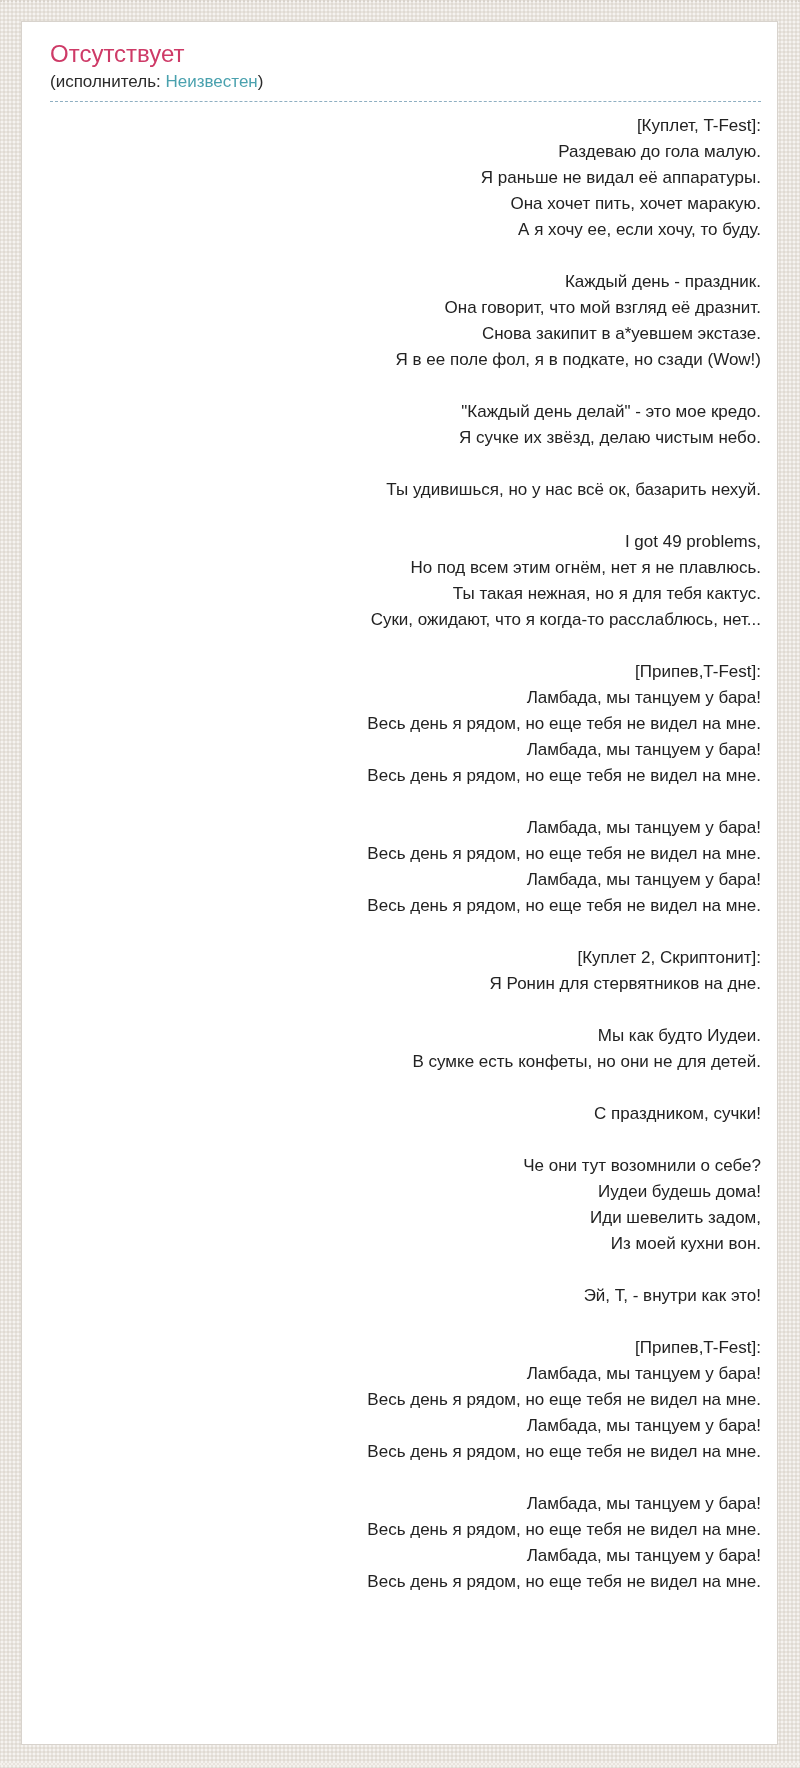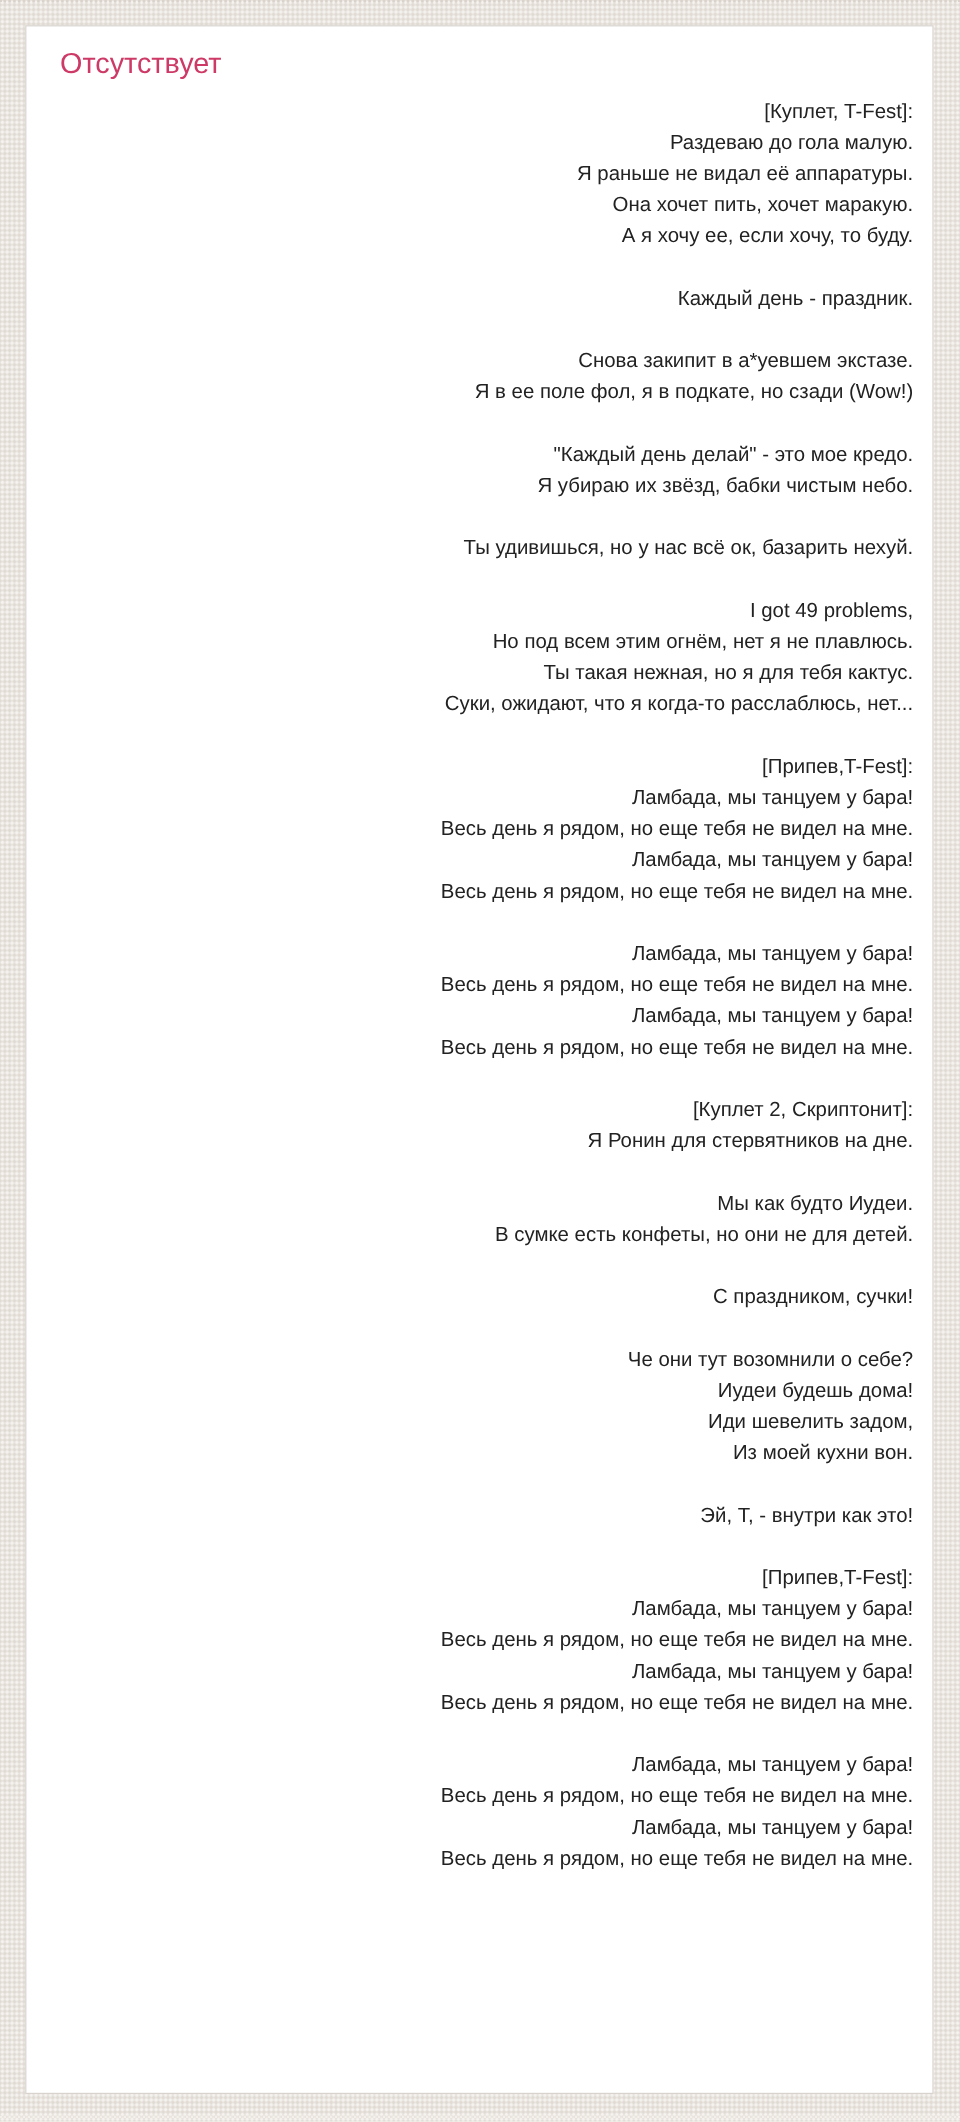--- a/index.html
+++ b/index.html
@@ -74,25 +74,28 @@
 <body>
 
 <div class="texture-line-top"></div>
 <div class="texture-line-bottom"></div>
 
 <div class="card">
   <div class="card-inner">
 
     <h1 class="song-title">Отсутствует</h1>
 
+    <div class="artist-line">
+      <span>(исполнитель: </span><a class="artist-link">Неизвестен</a><span>)</span>
+    </div>
 
     <div class="lyrics">
         <p class="stanza"><span>[Куплет, T-Fest]:</span><br><span>Раздеваю до гола малую.</span><br><span>Я раньше не видал её аппаратуры.</span><br><span>Она хочет пить, хочет маракую.</span><br><span>А я хочу ее, если хочу, то буду.</span></p>
-        <p class="stanza"><span>Каждый день - праздник.</span><br><br><span>Снова закипит в а*уевшем экстазе.</span><br><span>Я в ее поле фол, я в подкате, но сзади (Wow!)</span></p>
-        <p class="stanza"><span>"Каждый день делай" - это мое кредо.</span><br><span>Я убираю их звёзд, бабки чистым небо.</span><br><br><span>Ты удивишься, но у нас всё ок, базарить нехуй.</span></p>
+        <p class="stanza"><span>Каждый день - праздник.</span><br><span>Она говорит, что мой взгляд её дразнит.</span><br><span>Снова закипит в а*уевшем экстазе.</span><br><span>Я в ее поле фол, я в подкате, но сзади (Wow!)</span></p>
+        <p class="stanza"><span>"Каждый день делай" - это мое кредо.</span><br><span>Я сучке их звёзд, делаю чистым небо.</span><br><br><span>Ты удивишься, но у нас всё ок, базарить нехуй.</span></p>
         <p class="stanza"><span>I got 49 problems,</span><br><span>Но под всем этим огнём, нет я не плавлюсь.</span><br><span>Ты такая нежная, но я для тебя кактус.</span><br><span>Суки, ожидают, что я когда-то расслаблюсь, нет...</span></p>
         <p class="stanza"><span>[Припев,T-Fest]:</span><br><span>Ламбада, мы танцуем у бара!</span><br><span>Весь день я рядом, но еще тебя не видел на мне.</span><br><span>Ламбада, мы танцуем у бара!</span><br><span>Весь день я рядом, но еще тебя не видел на мне.</span></p>
         <p class="stanza"><span>Ламбада, мы танцуем у бара!</span><br><span>Весь день я рядом, но еще тебя не видел на мне.</span><br><span>Ламбада, мы танцуем у бара!</span><br><span>Весь день я рядом, но еще тебя не видел на мне.</span></p>
         <p class="stanza"><span>[Куплет 2, Скриптонит]:</span><br><span>Я Ронин для стервятников на дне.</span><br><br><span>Мы как будто Иудеи.</span><br><span>В сумке есть конфеты, но они не для детей.</span></p>
         <p class="stanza"><span>С праздником, сучки!</span></p>
         <p class="stanza"><span>Че они тут возомнили о себе?</span><br><span>Иудеи будешь дома!</span><br><span>Иди шевелить задом,</span><br><span>Из моей кухни вон.</span></p>
         <p class="stanza"><span>Эй, Т, - внутри как это!</span></p>
         <p class="stanza"><span>[Припев,T-Fest]:</span><br><span>Ламбада, мы танцуем у бара!</span><br><span>Весь день я рядом, но еще тебя не видел на мне.</span><br><span>Ламбада, мы танцуем у бара!</span><br><span>Весь день я рядом, но еще тебя не видел на мне.</span></p>
         <p class="stanza"><span>Ламбада, мы танцуем у бара!</span><br><span>Весь день я рядом, но еще тебя не видел на мне.</span><br><span>Ламбада, мы танцуем у бара!</span><br><span>Весь день я рядом, но еще тебя не видел на мне.</span></p>
       </div>

